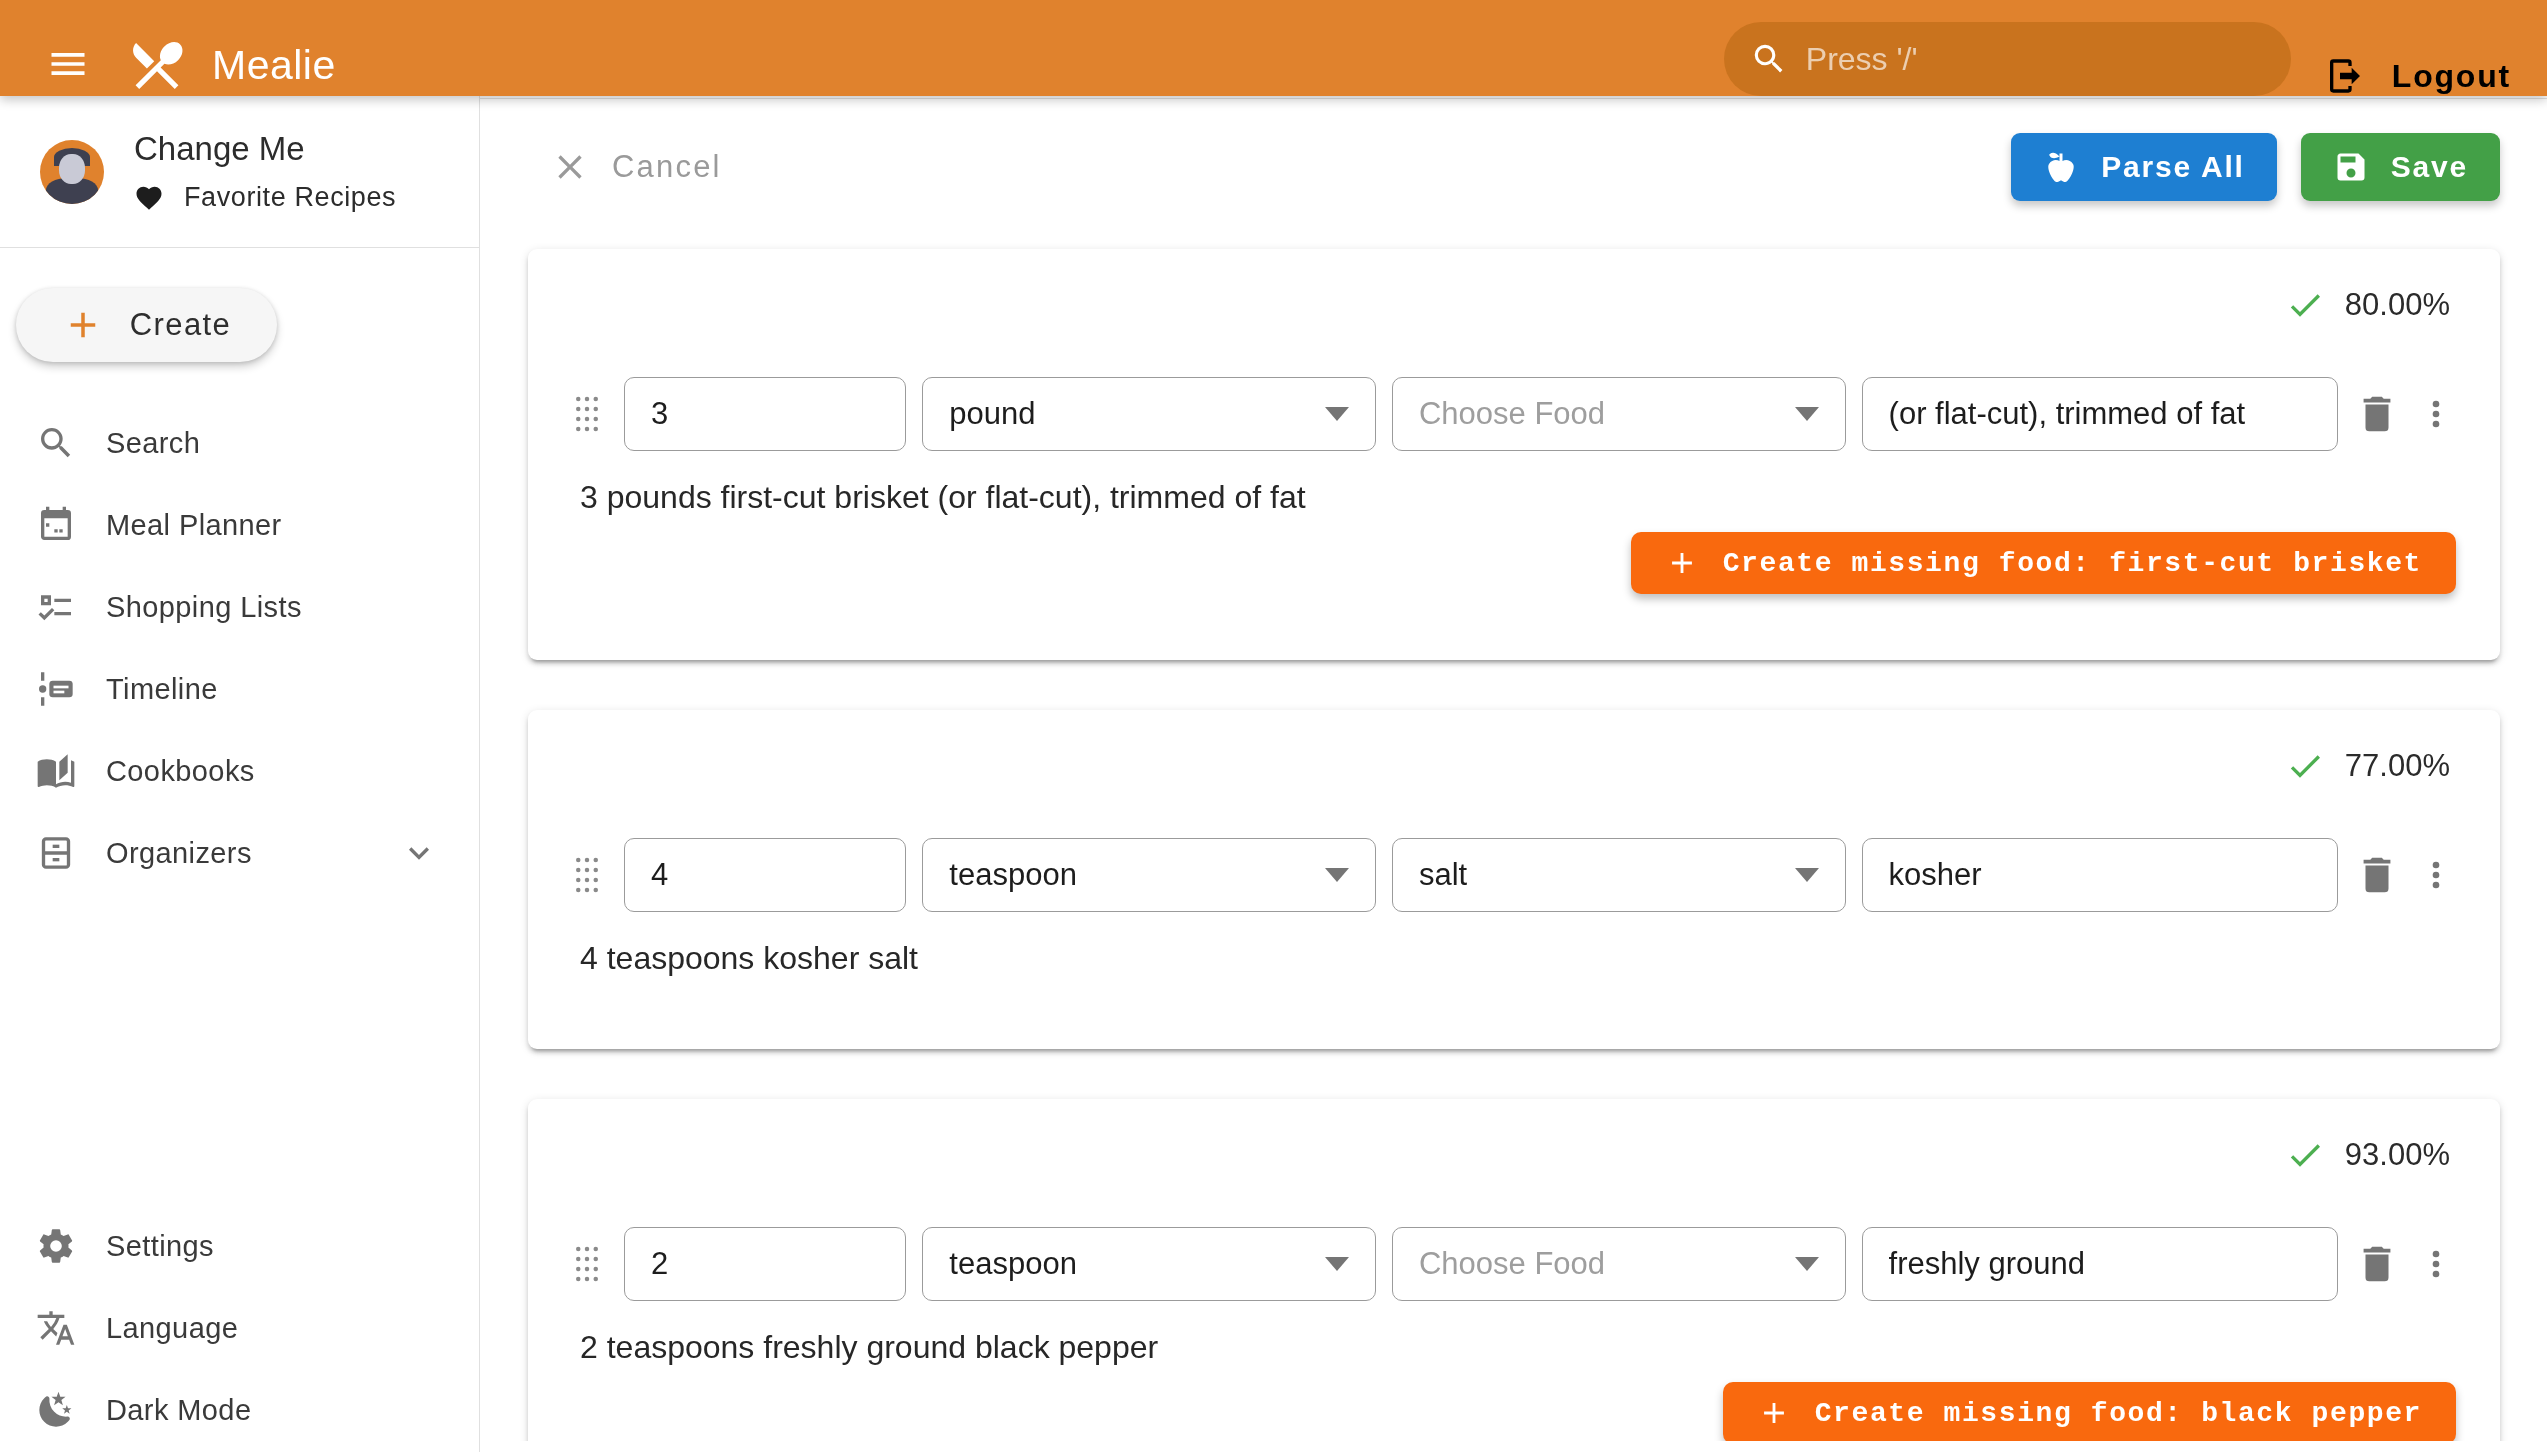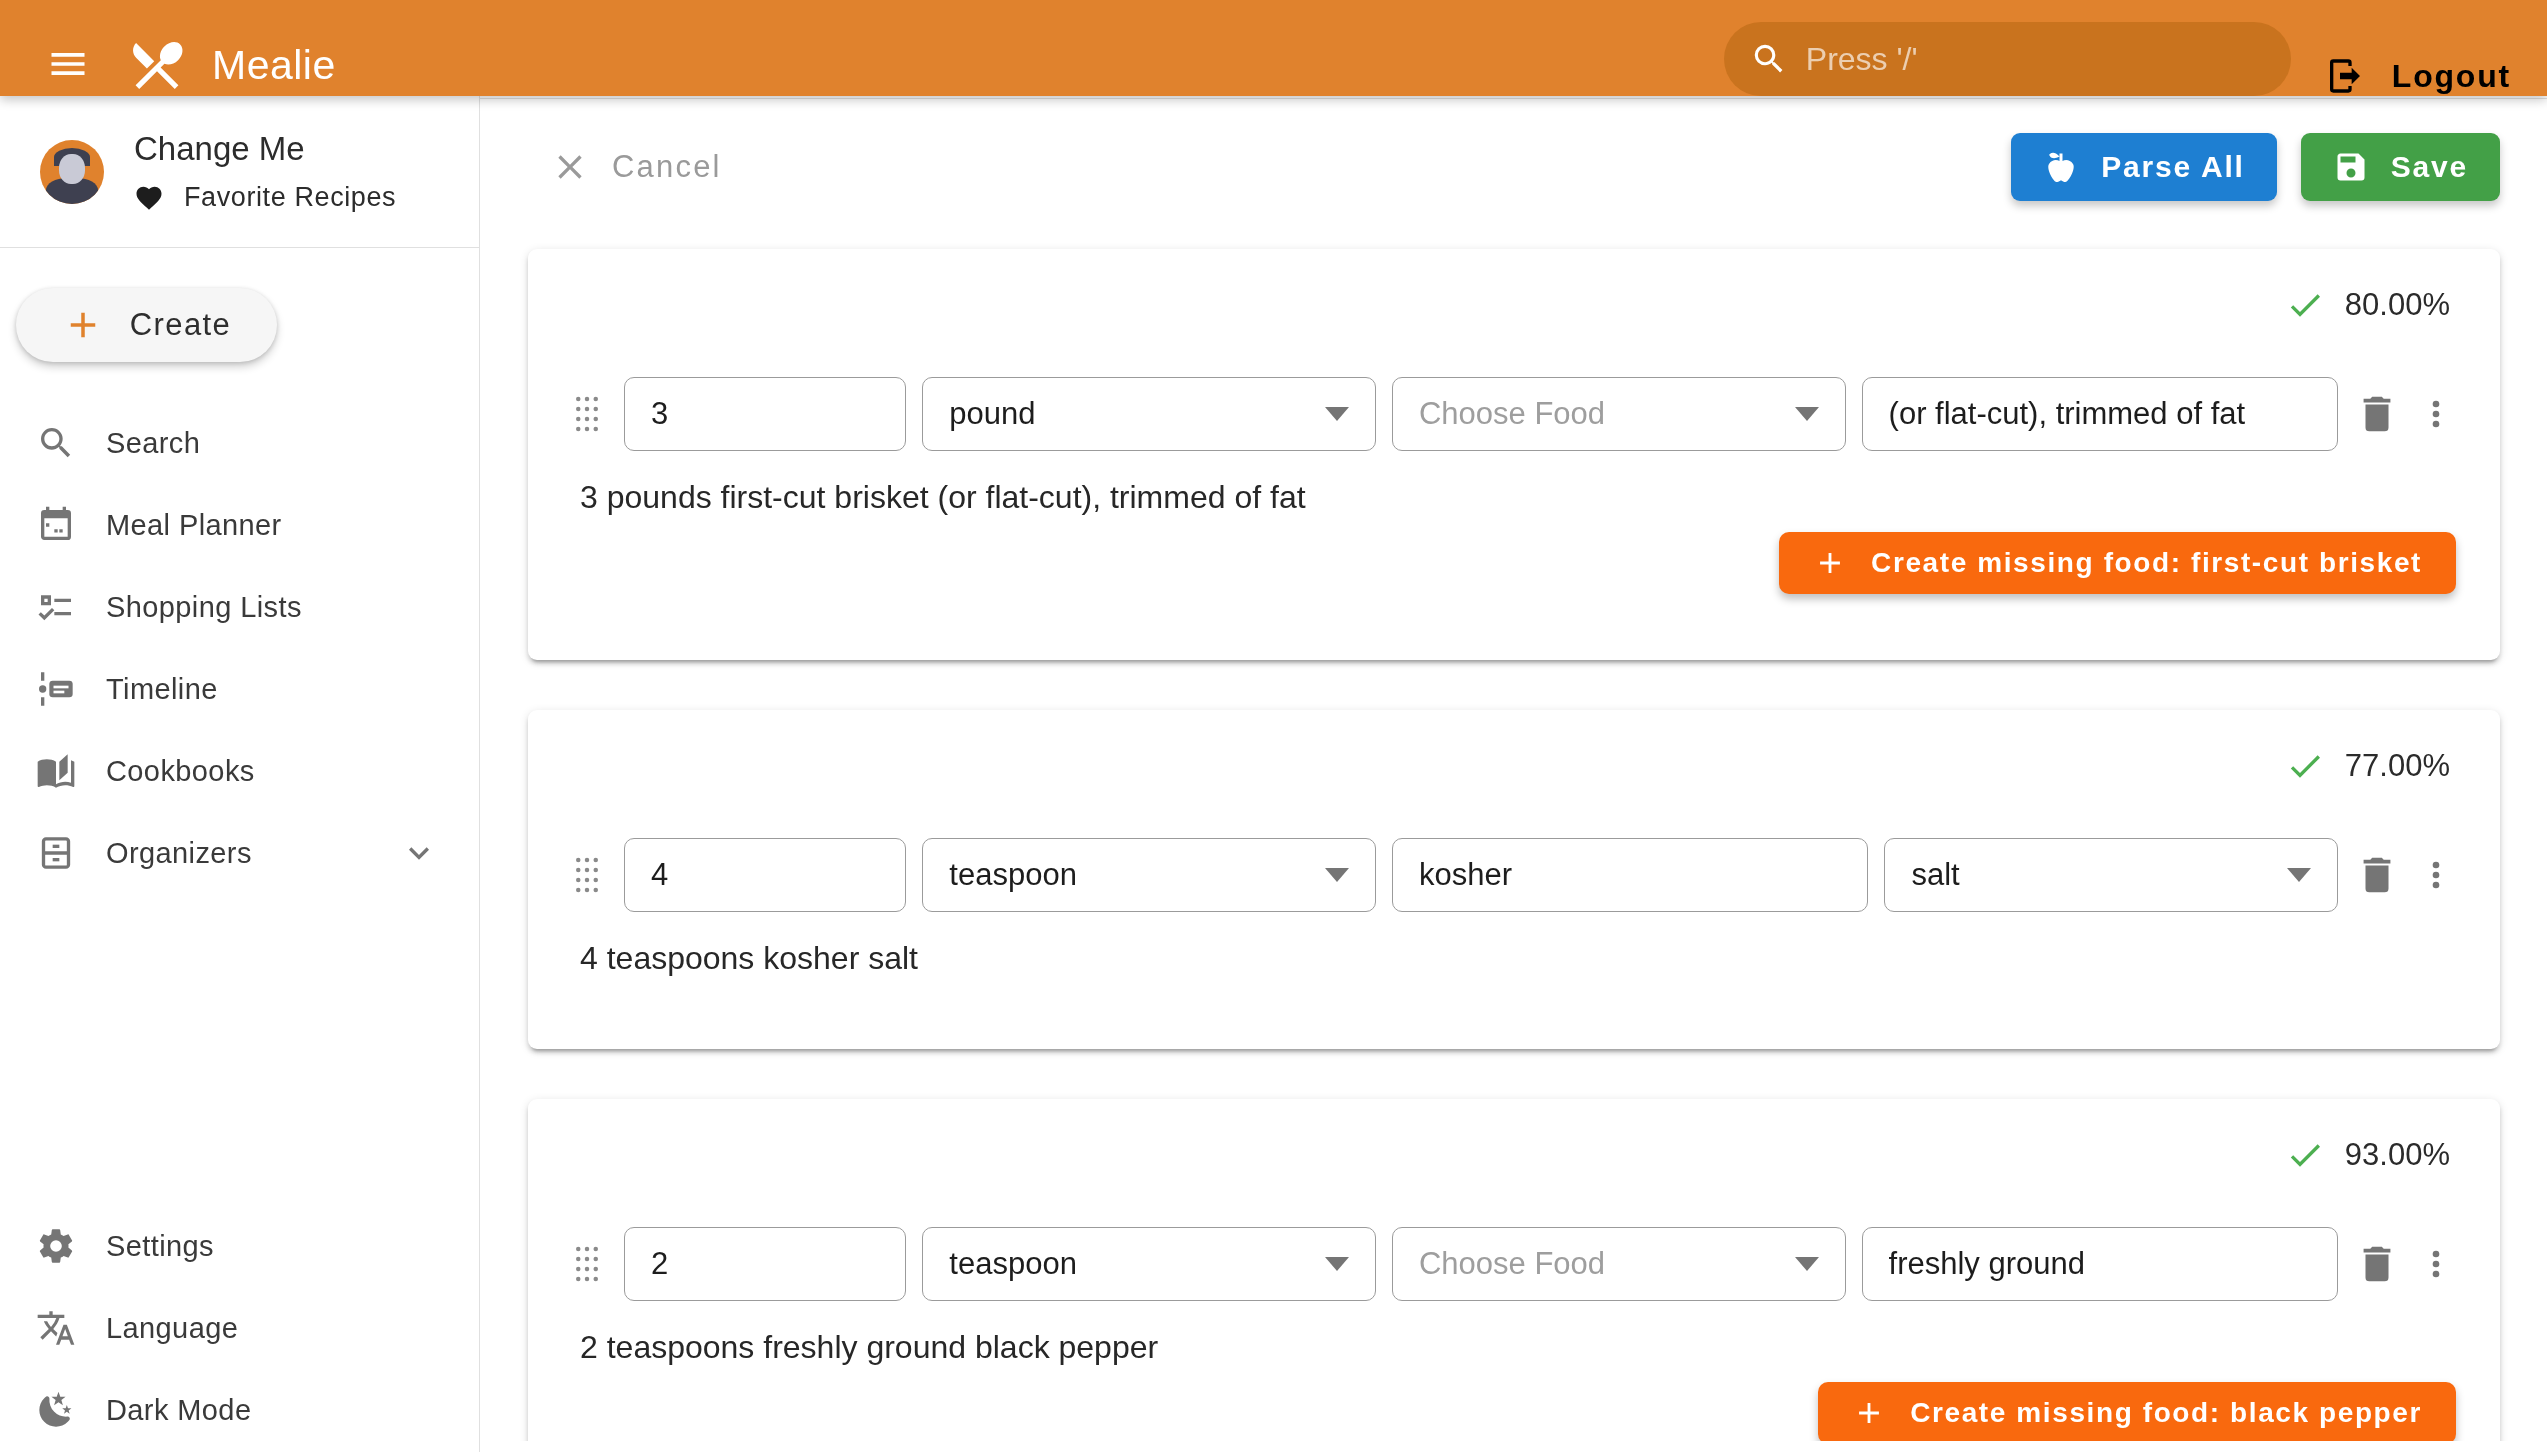--- a/index.html
+++ b/index.html
@@ -97,21 +97,21 @@
   .field .ph{color:var(--placeholder_gray)}
   .caret{width:0;height:0;border-left:12px solid transparent;border-right:12px solid transparent;
     border-top:14px solid var(--icon_gray);margin-left:14px;flex:0 0 auto}
   .row-icon{width:46px;height:46px;color:var(--icon_gray);background:none;border:none;cursor:pointer;flex:0 0 auto}
   .row-icon svg{width:100%;height:100%}
   .row-icon.kebab{width:40px}
   .sentence{margin:28px 0 0 8px;font-size:32px;color:#272727}
   .action-row{display:flex;justify-content:flex-end;margin-top:16px}
   .missing-btn{display:flex;align-items:center;gap:24px;height:62px;border-radius:10px;border:none;cursor:pointer;
     background:var(--action_orange);color:#fff;padding:0 34px;font-size:28px;font-weight:bold;letter-spacing:1.6px;
-    font-family:Liberation Sans, sans-serif;box-shadow:0 5px 8px rgba(0,0,0,.25)}
+    font-family:Liberation Mono, monospace;box-shadow:0 5px 8px rgba(0,0,0,.25)}
   .missing-btn svg{width:34px;height:34px}
   .card.no-action{padding-bottom:72px}
 </style>
 </head>
 <body>
 
 <svg width="0" height="0" style="position:absolute" aria-hidden="true">
   <symbol id="i-menu" viewBox="0 0 24 24">
       <path d="M3,6H21V8H3V6M3,11H21V13H3V11M3,16H21V18H3V16Z"></path>
     </symbol>
@@ -446,27 +446,27 @@
               <use href="#i-drag"></use>
             </svg>
           </div>
         <div class="field qty">
             <input value="4" style="">
           </div>
         <div class="field unit">
           <span>teaspoon</span>
           <span class="caret"></span>
         </div>
-        <div class="field note">
-            <input value="kosher" style="">
-          </div>
         <div class="field food">
           <span>salt</span>
           <span class="caret"></span>
         </div>
+        <div class="field note">
+            <input value="kosher" style="">
+          </div>
         <button class="row-icon">
             <svg viewBox="0 0 46 46" width="46" height="46">
               <use href="#i-delete"></use>
             </svg>
           </button>
         <button class="row-icon kebab">
             <svg viewBox="0 0 40 46" width="40" height="46">
               <use href="#i-kebab"></use>
             </svg>
           </button>

